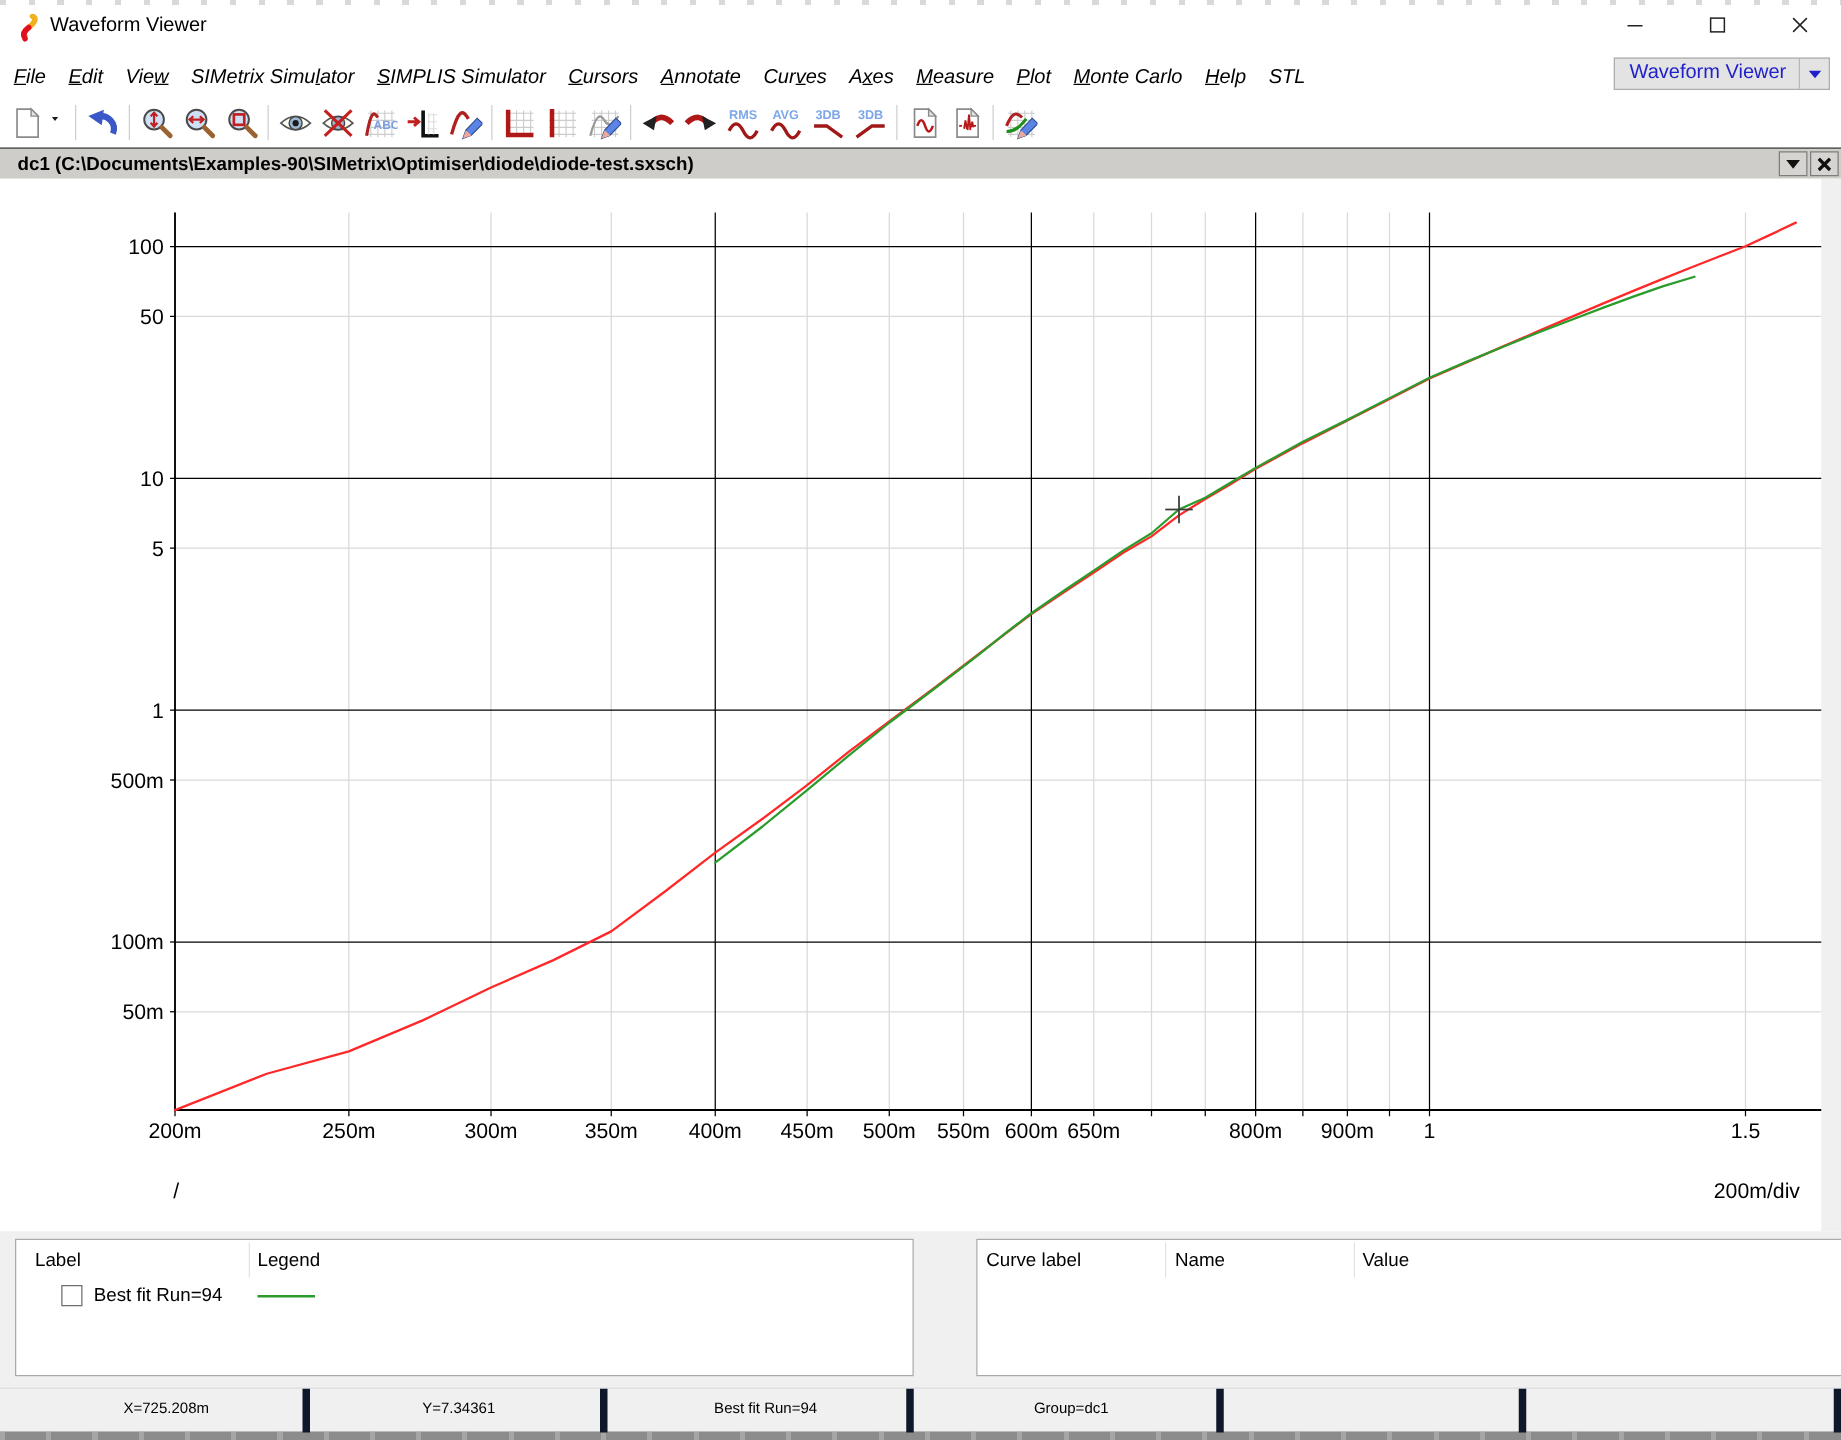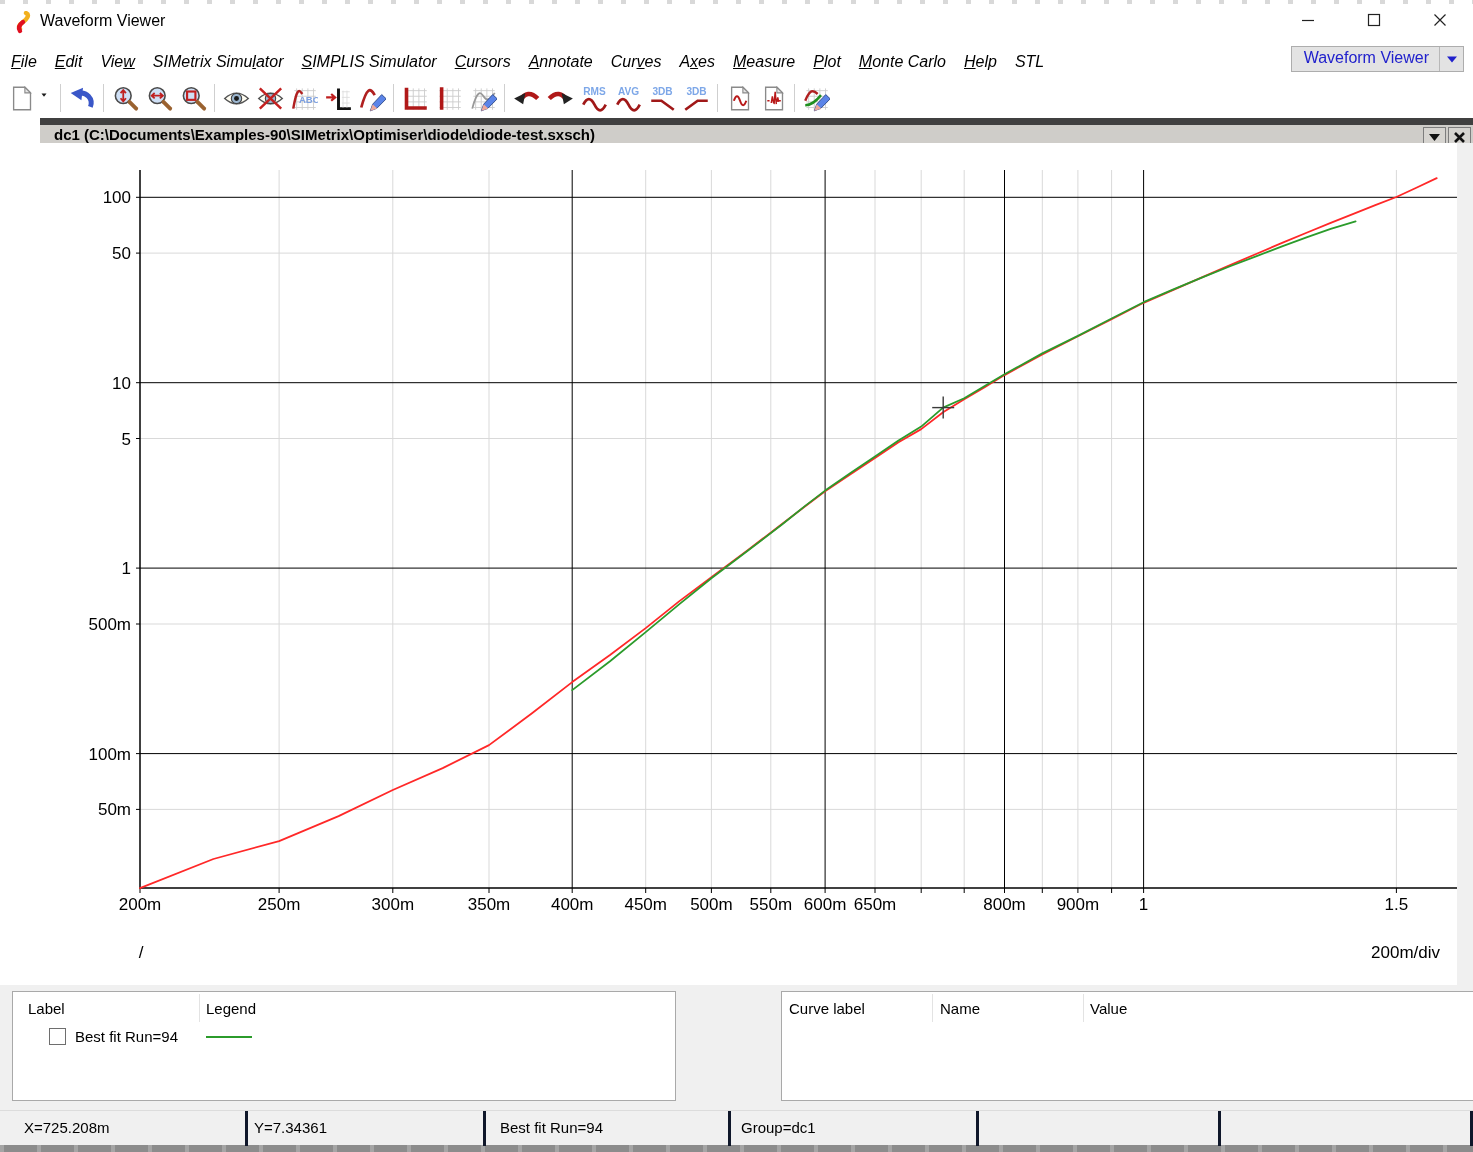--- a/index.html
+++ b/index.html
@@ -23,45 +23,45 @@
   .menu-item { font-size:16px; padding:4px 9px; white-space:nowrap; cursor:default; }
   .menu-item u { text-decoration:underline; }
   
   .toolbar { height:40px; background:#fff; display:flex; align-items:center; padding-left:4px; }
   .tbtn { width:34px; height:34px; display:flex; align-items:center; justify-content:center; cursor:default; }
   .tbtn.narrow { width:18px; }
   .tbtn svg { width:27px; height:27px; }
   .tbtn.narrow svg { width:12px; height:12px; }
   .tsep { width:1px; height:28px; background:#cfcfcf; margin:0 4px; }
   
-  .tabbar { height:25px; background:#cfcdc9; border-top:7px solid #404040; display:flex; align-items:center; position:relative;margin-left:40px; }
+  .tabbar { height:25px; background:#cfcdc9; border-top:1px solid #404040; display:flex; align-items:center; position:relative; }
   .tab-title { font-size:15px; font-weight:bold; padding-left:14px; white-space:nowrap; }
   .tab-btns { position:absolute; right:2px; top:2px; display:flex; gap:2px; }
   .tab-btn { width:23px; height:20px; background:#d6d4d0; border:1px solid #7d7d7d;
              display:flex; align-items:center; justify-content:center; }
   
   .chart-wrap { height:842px; background:#fff; position:relative;text-decoration:underline; }
   .chart-wrap svg { display:block; }
   
   .panels { height:125px; background:#f0f0f0; position:relative; }
   .panel { position:absolute; top:6px; height:110px; background:#fff; border:1px solid #a9a9a9; }
-  .panel.left { left:12px; width:664px; }
+  .panel.left { left:12px; width:719px; }
   .panel.right { left:781px; width:719px; }
   .panel-header { position:relative; height:32px; }
   .col-head { position:absolute; top:8px; font-size:15px; }
   .col-div { position:absolute; top:2px; height:28px; width:1px; background:#e3e3e3; }
   .legend-row { position:relative; height:26px; }
   .legend-check { position:absolute; left:36px; top:4px; width:17px; height:17px;
                   background:#fff; border:1px solid #6e6e6e; }
   .legend-label { position:absolute; left:62px; top:4px; font-size:15px; }
   .legend-sample { position:absolute; left:193px; top:12px; width:46px; height:2px; }
   
   .statusbar { height:35px; background:#f0f0f0; border-top:1px solid #dcdcdc; position:relative; }
-  .status-seg { position:absolute; top:0; height:35px; border-right:3px solid #0f172a;
-                font-size:15px; padding:8px 0 0 10px; white-space:nowrap; overflow:hidden; }
+  .status-seg { position:absolute; top:0; height:35px; border-right:6px solid #0f172a;
+                font-size:12px; padding:8px 0 0 10px; white-space:nowrap; overflow:hidden;text-align:center; }
   .bottomstrip { height:7px; background:#8c8c8c;
     background-image:repeating-linear-gradient(90deg,#a5a5a5 0 4px,transparent 4px 37px); }
 </style>
 </head>
 <body>
 
 <div class="titlebar">
   <div class="top-artifacts"></div>
   <svg class="app-icon" viewBox="0 0 18 24">
     <path d="M12 2 C16 4 13 8 9 11 C5 14 4 16 6 18" fill="none" stroke="#f2b01e" stroke-width="4.4" stroke-linecap="round"></path>

